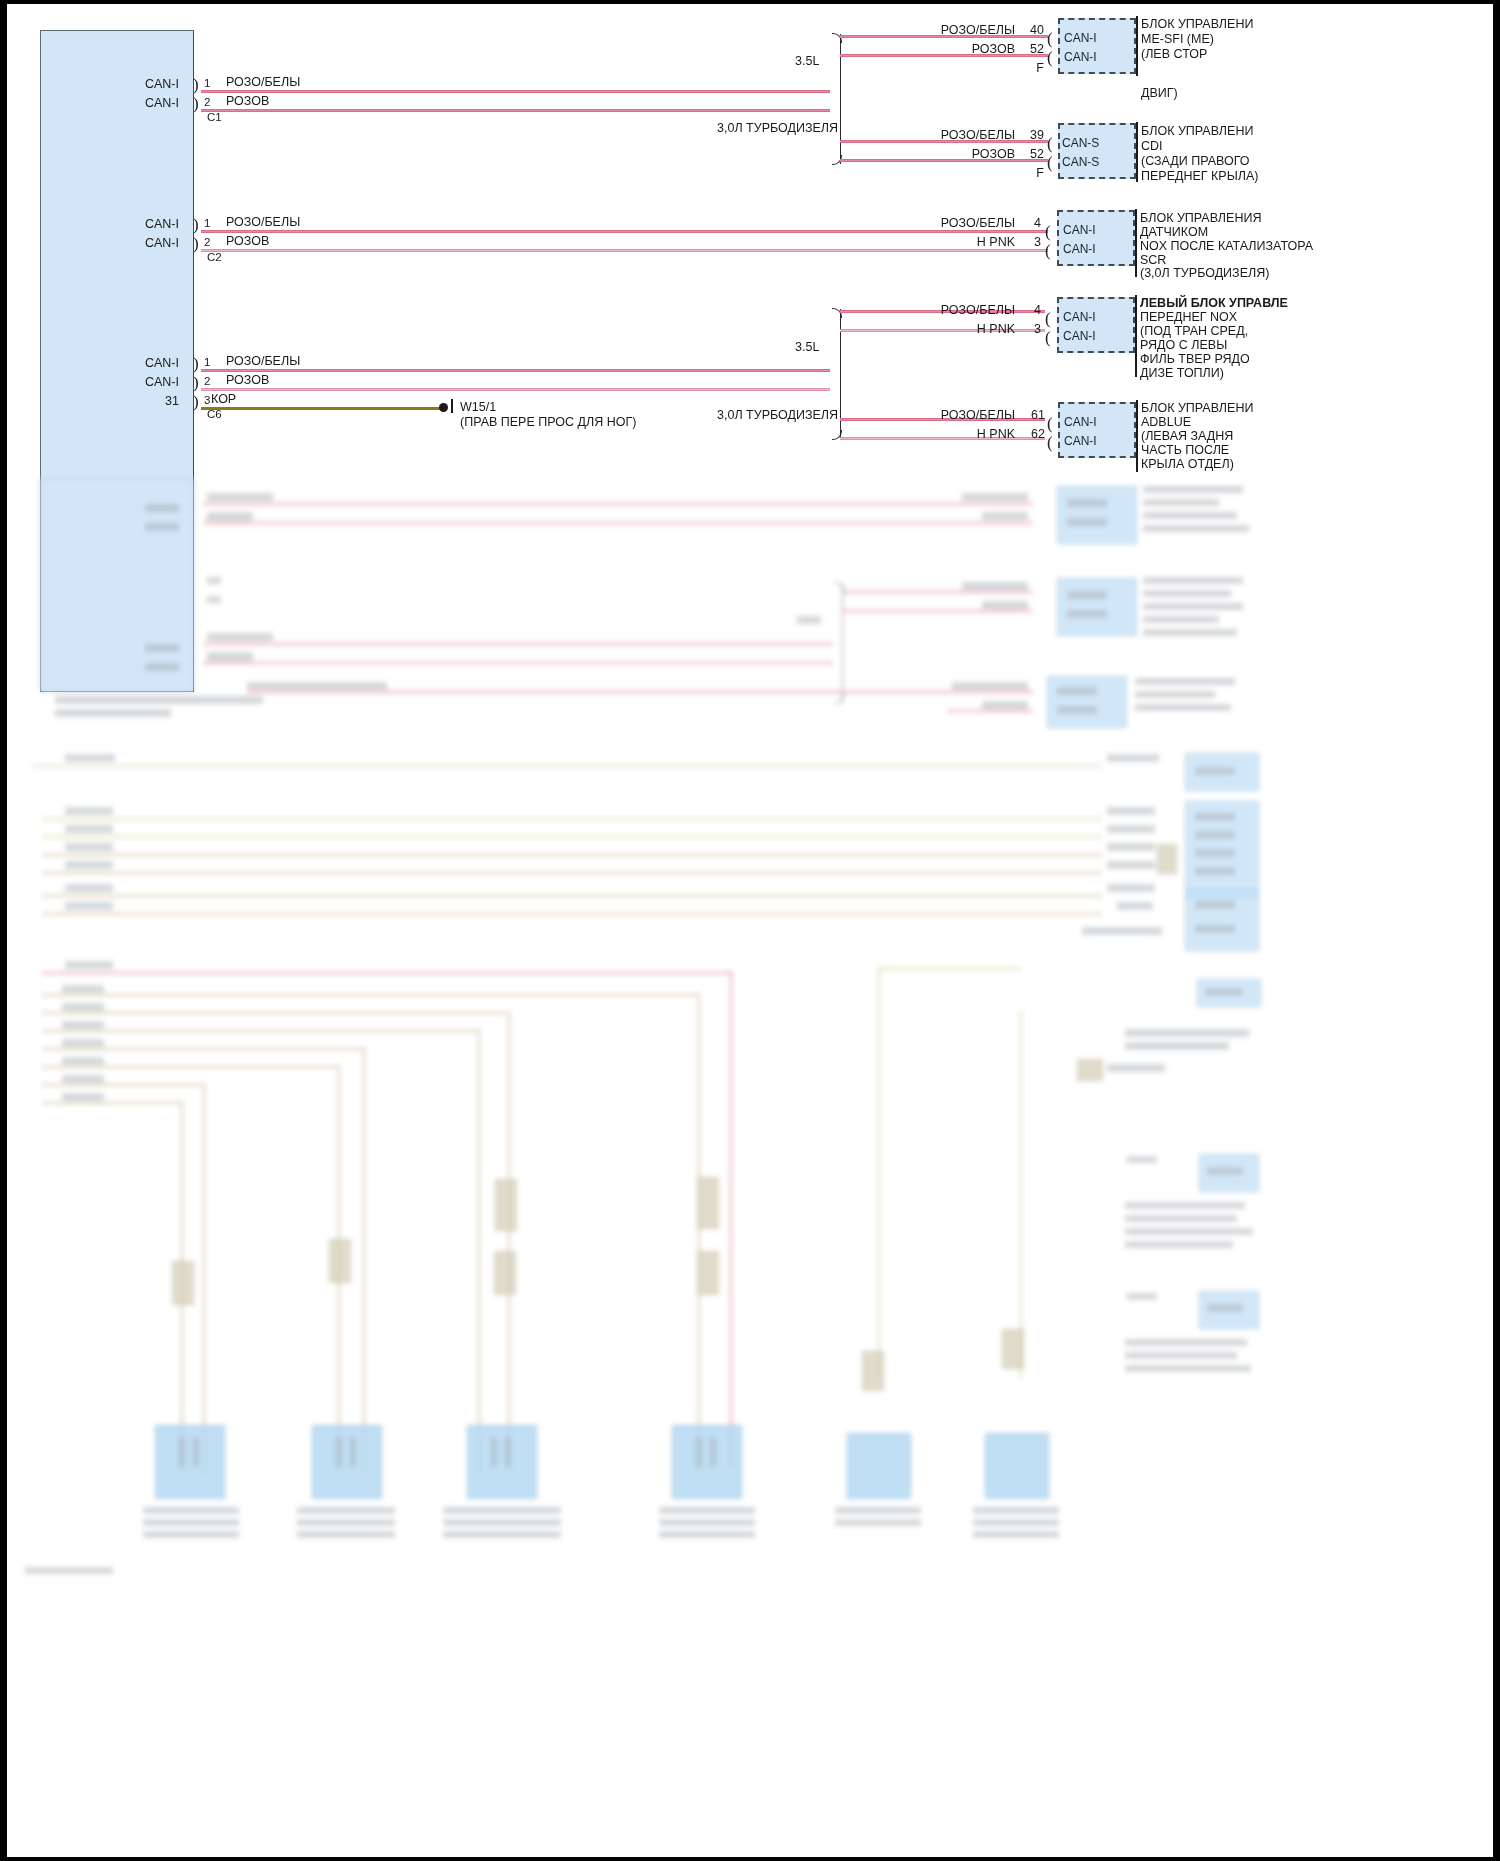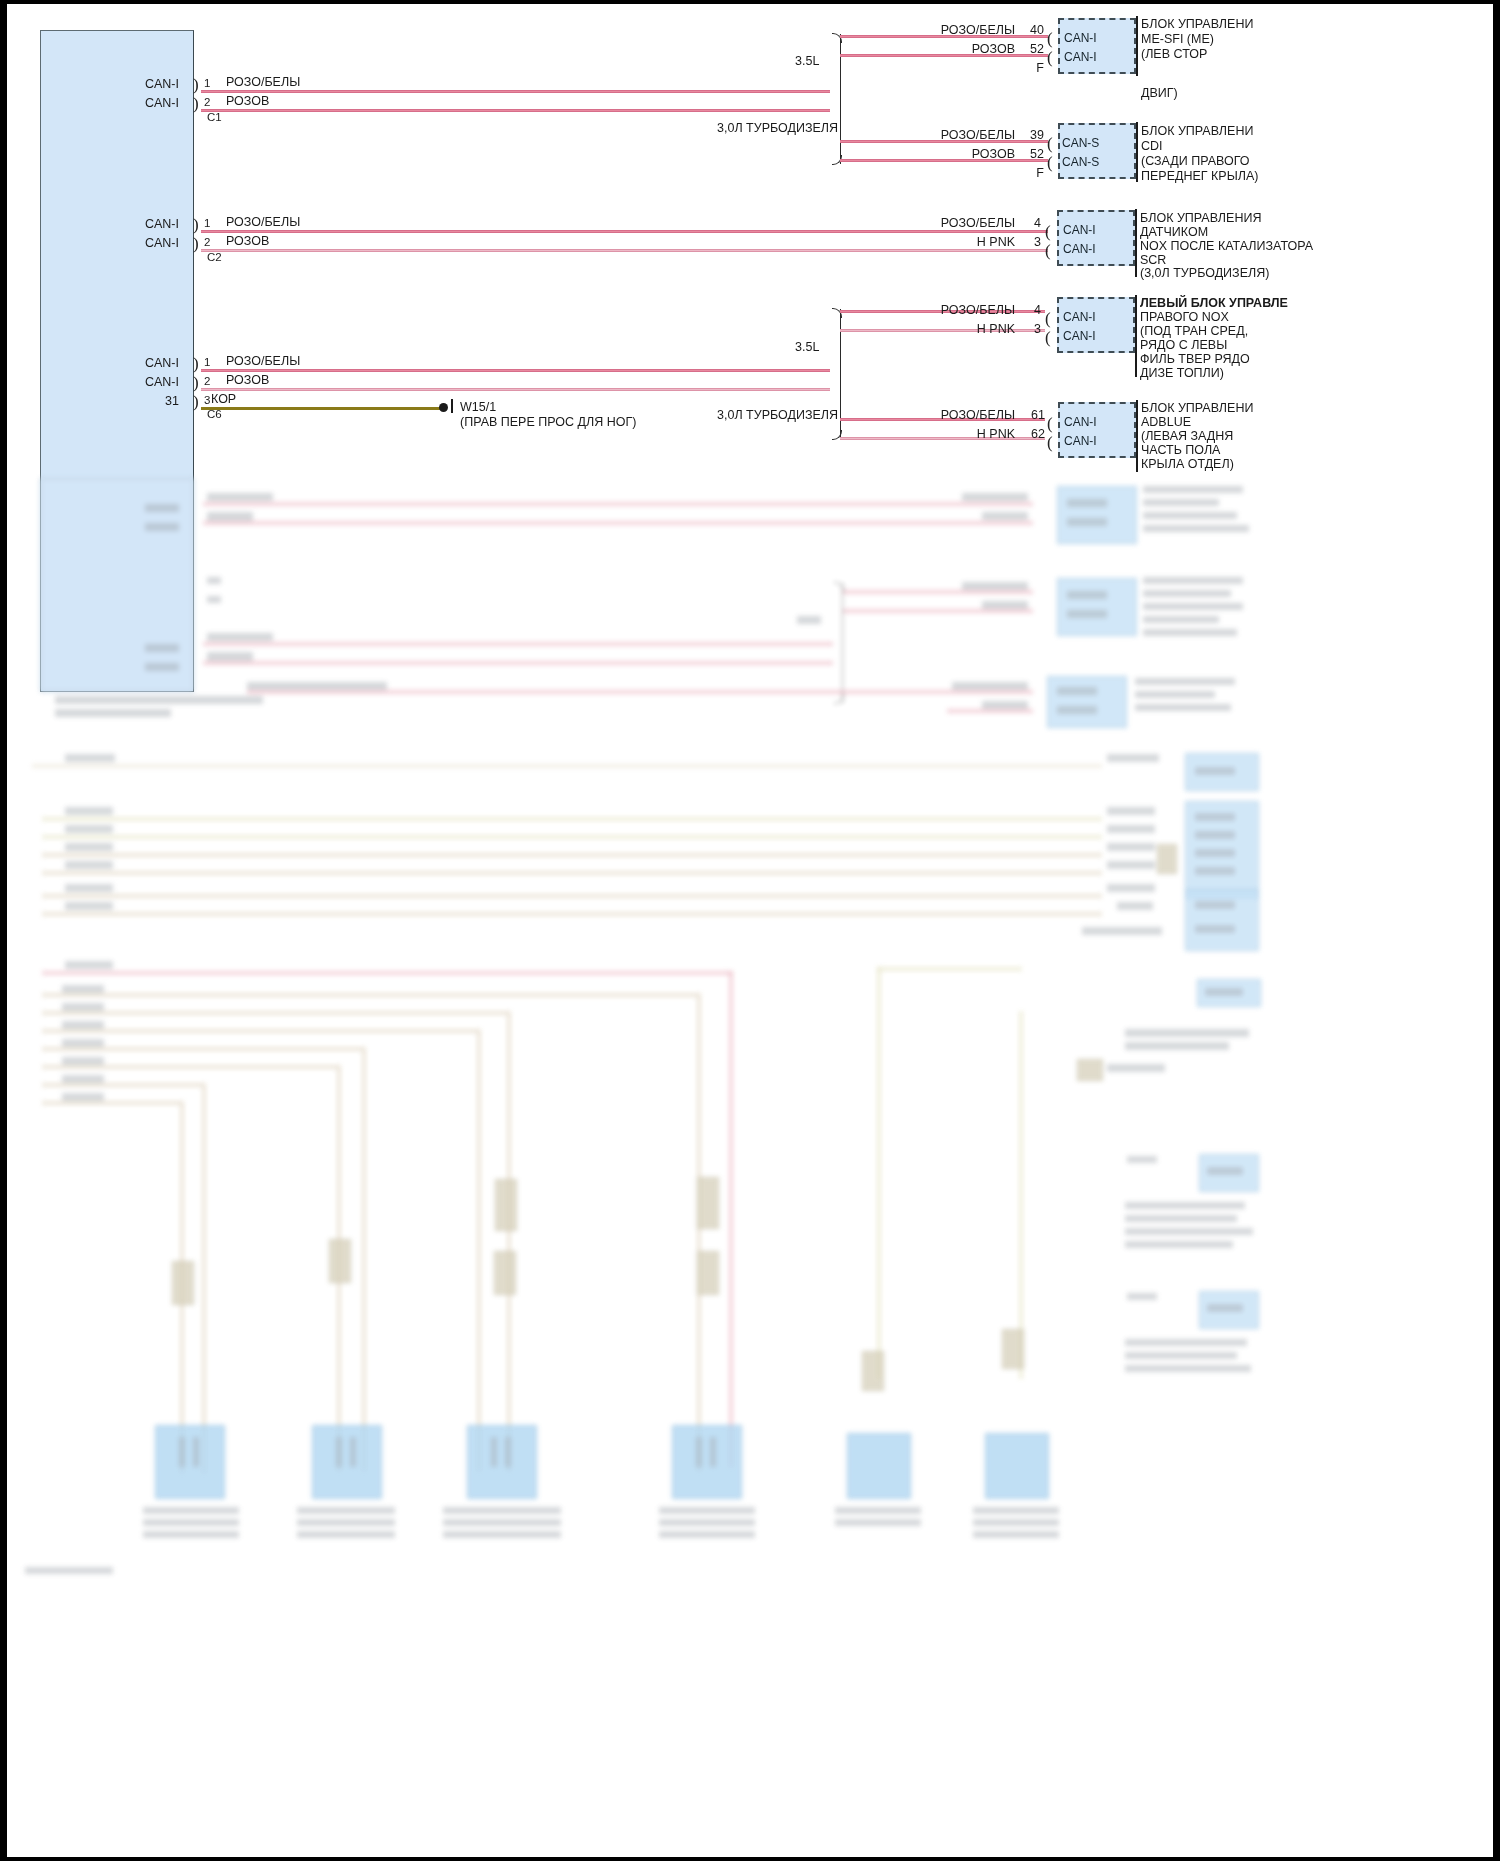--- a/index.html
+++ b/index.html
@@ -202,42 +202,42 @@
   <div class="t r" style="left:900px;top:318px;width:108px;">H PNK</div>
   <div class="t r" style="left:1012px;top:299px;width:22px;">4</div>
   <div class="t r" style="left:1012px;top:318px;width:22px;">3</div>
   <div class="paren" style="left:1038px;top:306px;">(</div>
   <div class="paren" style="left:1038px;top:325px;">(</div>
   <div class="dbox" style="left:1050px;top:293px;width:78px;height:56px;"></div>
   <div class="dbox-lbl" style="left:1056px;top:306px;">CAN-I</div>
   <div class="dbox-lbl" style="left:1056px;top:325px;">CAN-I</div>
   <div class="abs" style="left:1128px;top:291px;width:2px;height:82px;background:#1a1a1a;"></div>
   <div class="t blk" style="left:1133px;top:292px;font-weight:bold;">ЛЕВЫЙ БЛОК УПРАВЛЕ</div>
-  <div class="t blk" style="left:1133px;top:306px;">ПРАВОГО NOX</div>
+  <div class="t blk" style="left:1133px;top:306px;">ПЕРЕДНЕГ NOX</div>
   <div class="t blk" style="left:1133px;top:320px;">(ПОД ТРАН СРЕД,</div>
   <div class="t blk" style="left:1133px;top:334px;">РЯДО С ЛЕВЫ</div>
   <div class="t blk" style="left:1133px;top:348px;">ФИЛЬ ТВЕР РЯДО</div>
   <div class="t blk" style="left:1133px;top:362px;">ДИЗЕ ТОПЛИ)</div>
 
   <div class="wire" style="left:833px;top:414px;width:205px;"></div>
   <div class="wire wire-pnk" style="left:833px;top:433px;width:205px;"></div>
   <div class="t r" style="left:900px;top:404px;width:108px;">РОЗО/БЕЛЫ</div>
   <div class="t r" style="left:900px;top:423px;width:108px;">H PNK</div>
   <div class="t r" style="left:1012px;top:404px;width:26px;">61</div>
   <div class="t r" style="left:1012px;top:423px;width:26px;">62</div>
   <div class="paren" style="left:1040px;top:411px;">(</div>
   <div class="paren" style="left:1040px;top:430px;">(</div>
   <div class="dbox" style="left:1051px;top:398px;width:78px;height:56px;"></div>
   <div class="dbox-lbl" style="left:1057px;top:411px;">CAN-I</div>
   <div class="dbox-lbl" style="left:1057px;top:430px;">CAN-I</div>
   <div class="abs" style="left:1129px;top:396px;width:2px;height:72px;background:#1a1a1a;"></div>
   <div class="t blk" style="left:1134px;top:397px;">БЛОК УПРАВЛЕНИ</div>
   <div class="t blk" style="left:1134px;top:411px;">ADBLUE</div>
   <div class="t blk" style="left:1134px;top:425px;">(ЛЕВАЯ ЗАДНЯ</div>
-  <div class="t blk" style="left:1134px;top:439px;">ЧАСТЬ ПОЛА</div>
+  <div class="t blk" style="left:1134px;top:439px;">ЧАСТЬ ПОСЛЕ</div>
   <div class="t blk" style="left:1134px;top:453px;">КРЫЛА ОТДЕЛ)</div>
 
   <div class="blurwrap">
 
     <div class="module-blur" style="left:33px;top:0px;width:152px;height:212px;"></div>
 
     <div class="btxt" style="left:138px;top:26px;width:34px;height:8px;"></div>
     <div class="btxt" style="left:138px;top:45px;width:34px;height:8px;"></div>
     <div class="btxt" style="left:200px;top:15px;width:66px;height:8px;"></div>
     <div class="btxt" style="left:200px;top:34px;width:46px;height:9px;"></div>

